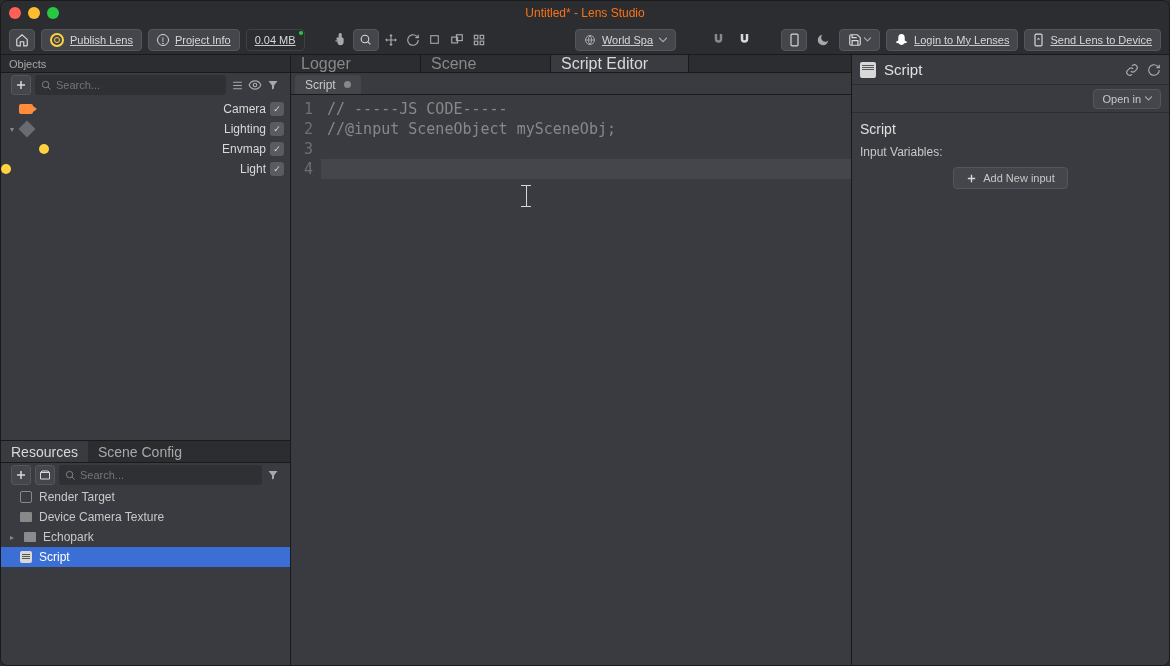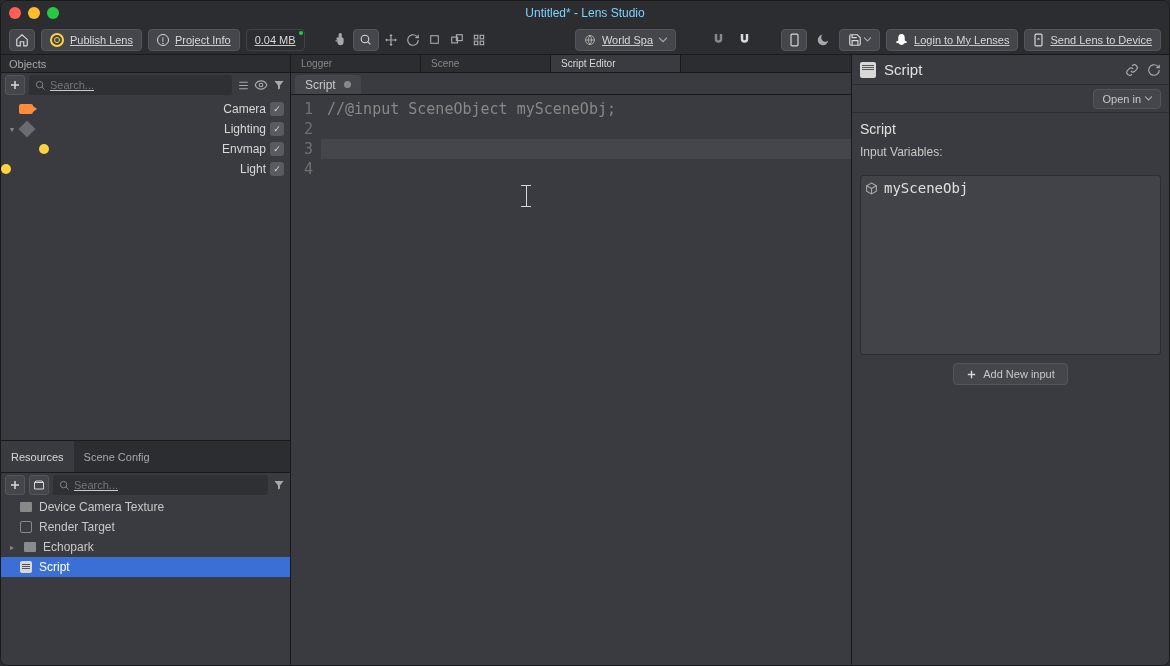--- a/index.html
+++ b/index.html
@@ -6,21 +6,21 @@
 body { font-family: -apple-system, "Helvetica Neue", Arial, sans-serif; background: #2a2b2f; color: #c8c8c8; font-size: 12px; overflow: hidden; }
 .app { width: 1170px; height: 666px; background: #3a3b40; border-radius: 8px; overflow: hidden; display: flex; flex-direction: column; border: 1px solid #1a1a1a; }
 
 
 .titlebar { height: 24px; background: #2c2d31; display: flex; align-items: center; padding: 0 8px; position: relative; }
 .traffic { display: flex; gap: 7px; }
 .traffic span { width: 12px; height: 12px; border-radius: 50%; }
 .tl-close { background: #ff5f57; }
 .tl-min { background: #ffbd2e; }
 .tl-max { background: #28c940; }
-.title { position: absolute; left: 50%; transform: translateX(-50%); color: #7dd3fc; font-size: 12px; }
+.title { position: absolute; left: 50%; transform: translateX(-50%); color: #f97316; font-size: 12px; }
 
 
 .toolbar { height: 30px; background: #2c2d31; display: flex; align-items: center; padding: 0 8px; gap: 6px; border-bottom: 1px solid #1a1a1a; text-decoration: underline; }
 .tb-btn { background: #45464c; border: 1px solid #55565c; border-radius: 4px; height: 22px; padding: 0 8px; display: flex; align-items: center; gap: 6px; color: #d8d8d8; font-size: 11px; cursor: pointer; }
 .tb-btn.icon-only { padding: 0 5px; width: 26px; justify-content: center; }
 .tb-btn.stat { background: #2c2d31; border: 1px solid #404146; }
 .tb-sep { flex: 1; }
 .tb-group { display: flex; gap: 2px; }
 .yellow-ring { width: 14px; height: 14px; border: 2px solid #ffd23f; border-radius: 50%; position: relative; }
 .yellow-ring::after { content: ''; position: absolute; inset: 2px; border: 1px solid #ffd23f; border-radius: 50%; }
@@ -35,51 +35,51 @@
 .center-col { flex: 1; display: flex; flex-direction: column; border-right: 1px solid #1a1a1a; min-width: 0; }
 .right-col { width: 317px; display: flex; flex-direction: column; }
 
 
 .panel-hdr { height: 18px; background: #2c2d31; display: flex; align-items: center; padding: 0 8px; font-size: 11px; color: #a8a8a8; border-bottom: 1px solid #1a1a1a; }
 .panel-hdr .hdr-sp { flex: 1; }
 .hdr-dup { width: 14px; height: 14px; display: flex; align-items: center; justify-content: center; cursor: pointer; }
 
 
 .objects { flex: 1; display: flex; flex-direction: column; background: #3a3b40; min-height: 0; }
-.panel-toolbar { height: 24px; display: flex; align-items: center; padding: 0 4px; gap: 4px; text-decoration: underline; }
+.panel-toolbar { height: 24px; display: flex; align-items: center; padding: 0 10px; gap: 4px; }
 .ptb-btn { width: 20px; height: 20px; display: flex; align-items: center; justify-content: center; background: #45464c; border-radius: 3px; cursor: pointer; border: 1px solid #55565c; }
 .search-wrap { flex: 1; height: 20px; background: #2f3034; border-radius: 3px; display: flex; align-items: center; padding: 0 6px; gap: 4px; }
 .search-wrap input { background: transparent; border: none; outline: none; color: #c8c8c8; font-size: 11px; flex: 1; }
 .tree { flex: 1; overflow: auto; padding-top: 2px; }
 .tree-row { height: 20px; display: flex; align-items: center; padding-right: 6px; gap: 4px; cursor: pointer; text-align: right; }
 .arrow { width: 10px; height: 10px; display: flex; align-items: center; justify-content: center; font-size: 8px; color: #888; }
 .icon-cam { width: 14px; height: 10px; background: #ff8c3a; border-radius: 2px; position: relative; }
 .icon-cam::after { content: ''; position: absolute; right: -4px; top: 2px; border-left: 4px solid #ff8c3a; border-top: 3px solid transparent; border-bottom: 3px solid transparent; }
 .icon-cube { width: 12px; height: 12px; background: #6a6b70; transform: rotate(45deg); }
 .icon-bulb { width: 10px; height: 10px; background: #ffd23f; border-radius: 50%; }
 .tree-label { flex: 1; color: #d8d8d8; font-size: 12px; }
 .check { width: 14px; height: 14px; background: #5a5b60; border-radius: 3px; display: flex; align-items: center; justify-content: center; font-size: 9px; color: #d8d8d8; }
 
 
 .resources { height: 225px; border-top: 1px solid #1a1a1a; display: flex; flex-direction: column; background: #3a3b40; }
-.res-hdr { height: 32px; background: #2c2d31; display: flex; align-items: flex-end; font-size: 11px; border-bottom: 1px solid #1a1a1a; }
+.res-hdr { height: 22px; background: #2c2d31; display: flex; align-items: flex-end; font-size: 14px; border-bottom: 1px solid #1a1a1a; }
 .res-tab { padding: 0 10px; height: 100%; display: flex; align-items: center; color: #a8a8a8; cursor: pointer; }
 .res-tab.active { background: #3a3b40; color: #d8d8d8; }
 .res-list { flex: 1; overflow: auto; }
 .res-row { height: 20px; display: flex; align-items: center; gap: 6px; padding: 0 6px; cursor: pointer; }
 .res-row.selected { background: #3c6fd6; color: #fff; }
 .ic { width: 14px; height: 14px; display: flex; align-items: center; justify-content: center; font-size: 10px; }
 .ic-rt { width: 12px; height: 12px; border: 1px solid #888; border-radius: 2px; }
 .ic-dc { width: 12px; height: 10px; background: #888; border-radius: 1px; }
 .ic-fold { width: 12px; height: 10px; background: #8a8b90; border-radius: 1px; }
 .ic-script { width: 12px; height: 12px; background: #d8d8d8; border-radius: 2px; position: relative; }
 .ic-script::after { content:''; position:absolute; left:2px; right:2px; top:3px; height:1px; background:#555; box-shadow: 0 2px 0 #555, 0 4px 0 #555; }
 
 
-.ctr-tabs { height: 18px; background: #2c2d31; display: flex; align-items: stretch; border-bottom: 1px solid #1a1a1a; font-size: 10px; }
+.ctr-tabs { height: 18px; background: #2c2d31; display: flex; align-items: stretch; border-bottom: 1px solid #1a1a1a; font-size: 16px; }
 .ctr-tab { padding: 0 40px 0 10px; display: flex; align-items: center; color: #888; cursor: pointer; border-right: 1px solid #1a1a1a; min-width: 130px; }
 .ctr-tab.active { background: #3a3b40; color: #d8d8d8; }
 .script-tabbar { height: 22px; background: #3a3b40; display: flex; align-items: stretch; border-bottom: 1px solid #1a1a1a; padding-left: 4px; }
 .script-tab { background: #45464c; padding: 0 10px; display: flex; align-items: center; gap: 8px; font-size: 12px; border-radius: 4px 4px 0 0; margin-top: 2px; }
 .script-tab .dot { width: 7px; height: 7px; background: #888; border-radius: 50%; }
 .code-area { flex: 1; display: flex; font-family: "Menlo", "Consolas", monospace; font-size: 15px; background: #3a3b40; position: relative; }
 .gutter { width: 30px; text-align: right; padding: 4px 8px 0 0; color: #707070; line-height: 20px; user-select: none; }
 .code { flex: 1; padding: 4px 6px 0 6px; position: relative; }
 .code-line { height: 20px; line-height: 20px; white-space: pre; }
 .code-line.hl { background: #45464c; position: relative; margin-left: -6px; padding-left: 6px; margin-right: -6px; padding-right: 6px;}
@@ -90,21 +90,21 @@
 
 
 .insp-body { flex: 1; display: flex; flex-direction: column; background: #3a3b40; }
 .insp-title-row { height: 30px; display: flex; align-items: center; padding: 0 8px; gap: 8px; border-bottom: 1px solid #2c2d31;}
 .insp-title-row .ic-script { width:16px; height:16px;}
 .insp-title { font-size: 15px; color: #e0e0e0; flex:1; }
 .openin-row { height: 28px; display:flex; align-items:center; justify-content:flex-end; padding:0 8px; border-bottom:1px solid #2c2d31;}
 .openin-btn { background:#45464c; border:1px solid #55565c; border-radius:4px; height:20px; padding:0 8px; display:flex; align-items:center; gap:4px; font-size:11px;}
 .script-section { padding: 8px; }
 .script-sec-title { font-size:14px; color:#e0e0e0; margin-bottom: 8px; }
-.inp-vars-label { font-size:12px; color:#c8c8c8; margin-bottom: 16px; }
+.inp-vars-label { font-size:12px; color:#c8c8c8; margin-bottom: 4px; }
 .inp-box { background:#424348; height: 180px; border-radius:3px; padding: 4px; border:1px solid #2c2d31;}
 .inp-row { display:flex; align-items:center; gap:6px; font-size:14px; color:#e0e0e0; font-family: "Menlo", monospace; }
 .add-input-btn { margin: 8px auto 0; background:#45464c; border:1px solid #55565c; border-radius:4px; height:22px; padding:0 12px; display:flex; align-items:center; gap:6px; font-size:11px; width:fit-content; cursor:pointer;}
 
 .mini-ic { width:14px; height:14px; display:flex; align-items:center; justify-content:center;}
 svg { display: block; }
 </style>
 </head>
 <body>
 
@@ -335,29 +335,29 @@
           </div>
           <div class="mini-ic">
               <svg width="12" height="12" viewBox="0 0 24 24" fill="#a8a8a8">
                 <path d="M3 4h18l-7 9v6l-4 2v-8z"></path>
               </svg>
             </div>
         </div>
         <div class="res-list">
           <div class="res-row" style="padding-left:18px">
             <span class="ic">
+                <span class="ic-rt"></span>
+              </span>
+            <span>Render Target</span>
+          </div>
+          <div class="res-row" style="padding-left:18px">
+            <span class="ic">
                 <span class="ic-dc"></span>
               </span>
             <span>Device Camera Texture</span>
-          </div>
-          <div class="res-row" style="padding-left:18px">
-            <span class="ic">
-                <span class="ic-rt"></span>
-              </span>
-            <span>Render Target</span>
           </div>
           <div class="res-row" style="padding-left:6px">
             <span class="arrow">▸</span>
             <span class="ic">
                 <span class="ic-fold"></span>
               </span>
             <span>Echopark</span>
           </div>
           <div class="res-row selected" style="padding-left:18px">
             <span class="ic">
@@ -388,20 +388,21 @@
         </div>
       </div>
       <div class="code-area">
         <div class="gutter">
           <div>1</div>
             <div>2</div>
             <div>3</div>
             <div>4</div>
         </div>
         <div class="code">
+          <div class="code-line"><span class="c-comment">// -----JS CODE-----</span></div>
           <div class="code-line"><span class="c-comment">//@input SceneObject mySceneObj;</span></div>
           <div class="code-line"></div>
           <div class="code-line hl"></div>
           <div class="text-cursor">
             <div class="tc-serif"></div>
               <div class="tc-bar"></div>
               <div class="tc-serif"></div>
           </div>
         </div>
       </div>
@@ -429,29 +430,20 @@
           <div class="openin-btn">
             <span>Open in</span>
             <svg width="7" height="7" viewBox="0 0 10 6">
                 <path d="M0 0l5 5 5-5" fill="none" stroke="#a8a8a8" stroke-width="1.5"></path>
               </svg>
           </div>
         </div>
         <div class="script-section">
           <div class="script-sec-title">Script</div>
           <div class="inp-vars-label">Input Variables:</div>
-          <div class="inp-box">
-            <div class="inp-row">
-              <svg width="13" height="13" viewBox="0 0 24 24" fill="none" stroke="#a8a8a8" stroke-width="2">
-                  <path d="M12 2l9 5v10l-9 5-9-5V7z"></path>
-                  <path d="M12 12l9-5M12 12v10M12 12L3 7"></path>
-                </svg>
-              <span>mySceneObj</span>
-            </div>
-          </div>
           <div class="add-input-btn">
             <svg width="11" height="11" viewBox="0 0 24 24" stroke="#d8d8d8" stroke-width="3">
                 <path d="M12 4v16M4 12h16"></path>
               </svg>
             <span>Add New input</span>
           </div>
         </div>
       </div>
     </div>
 

